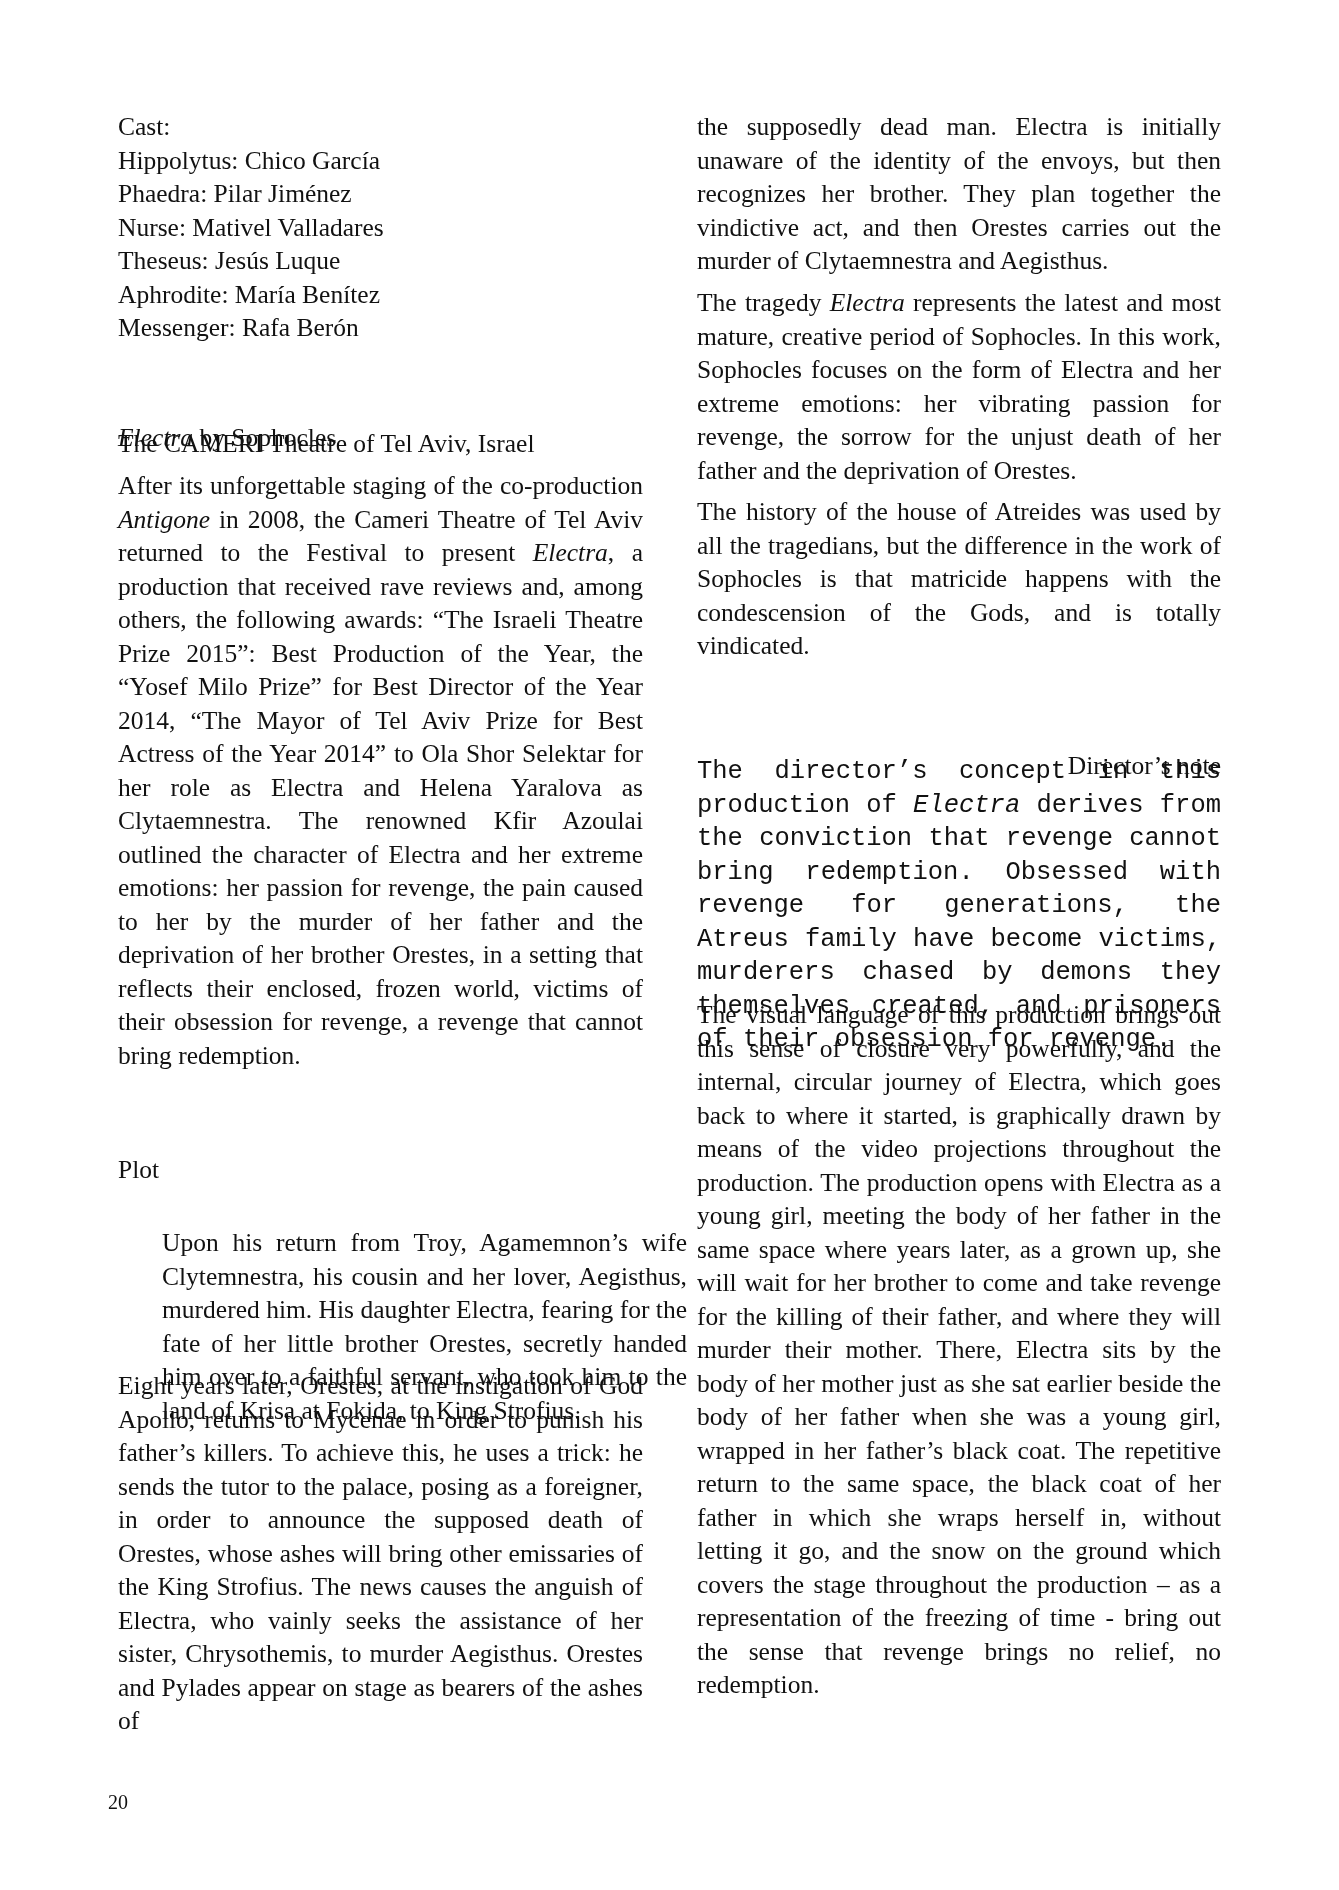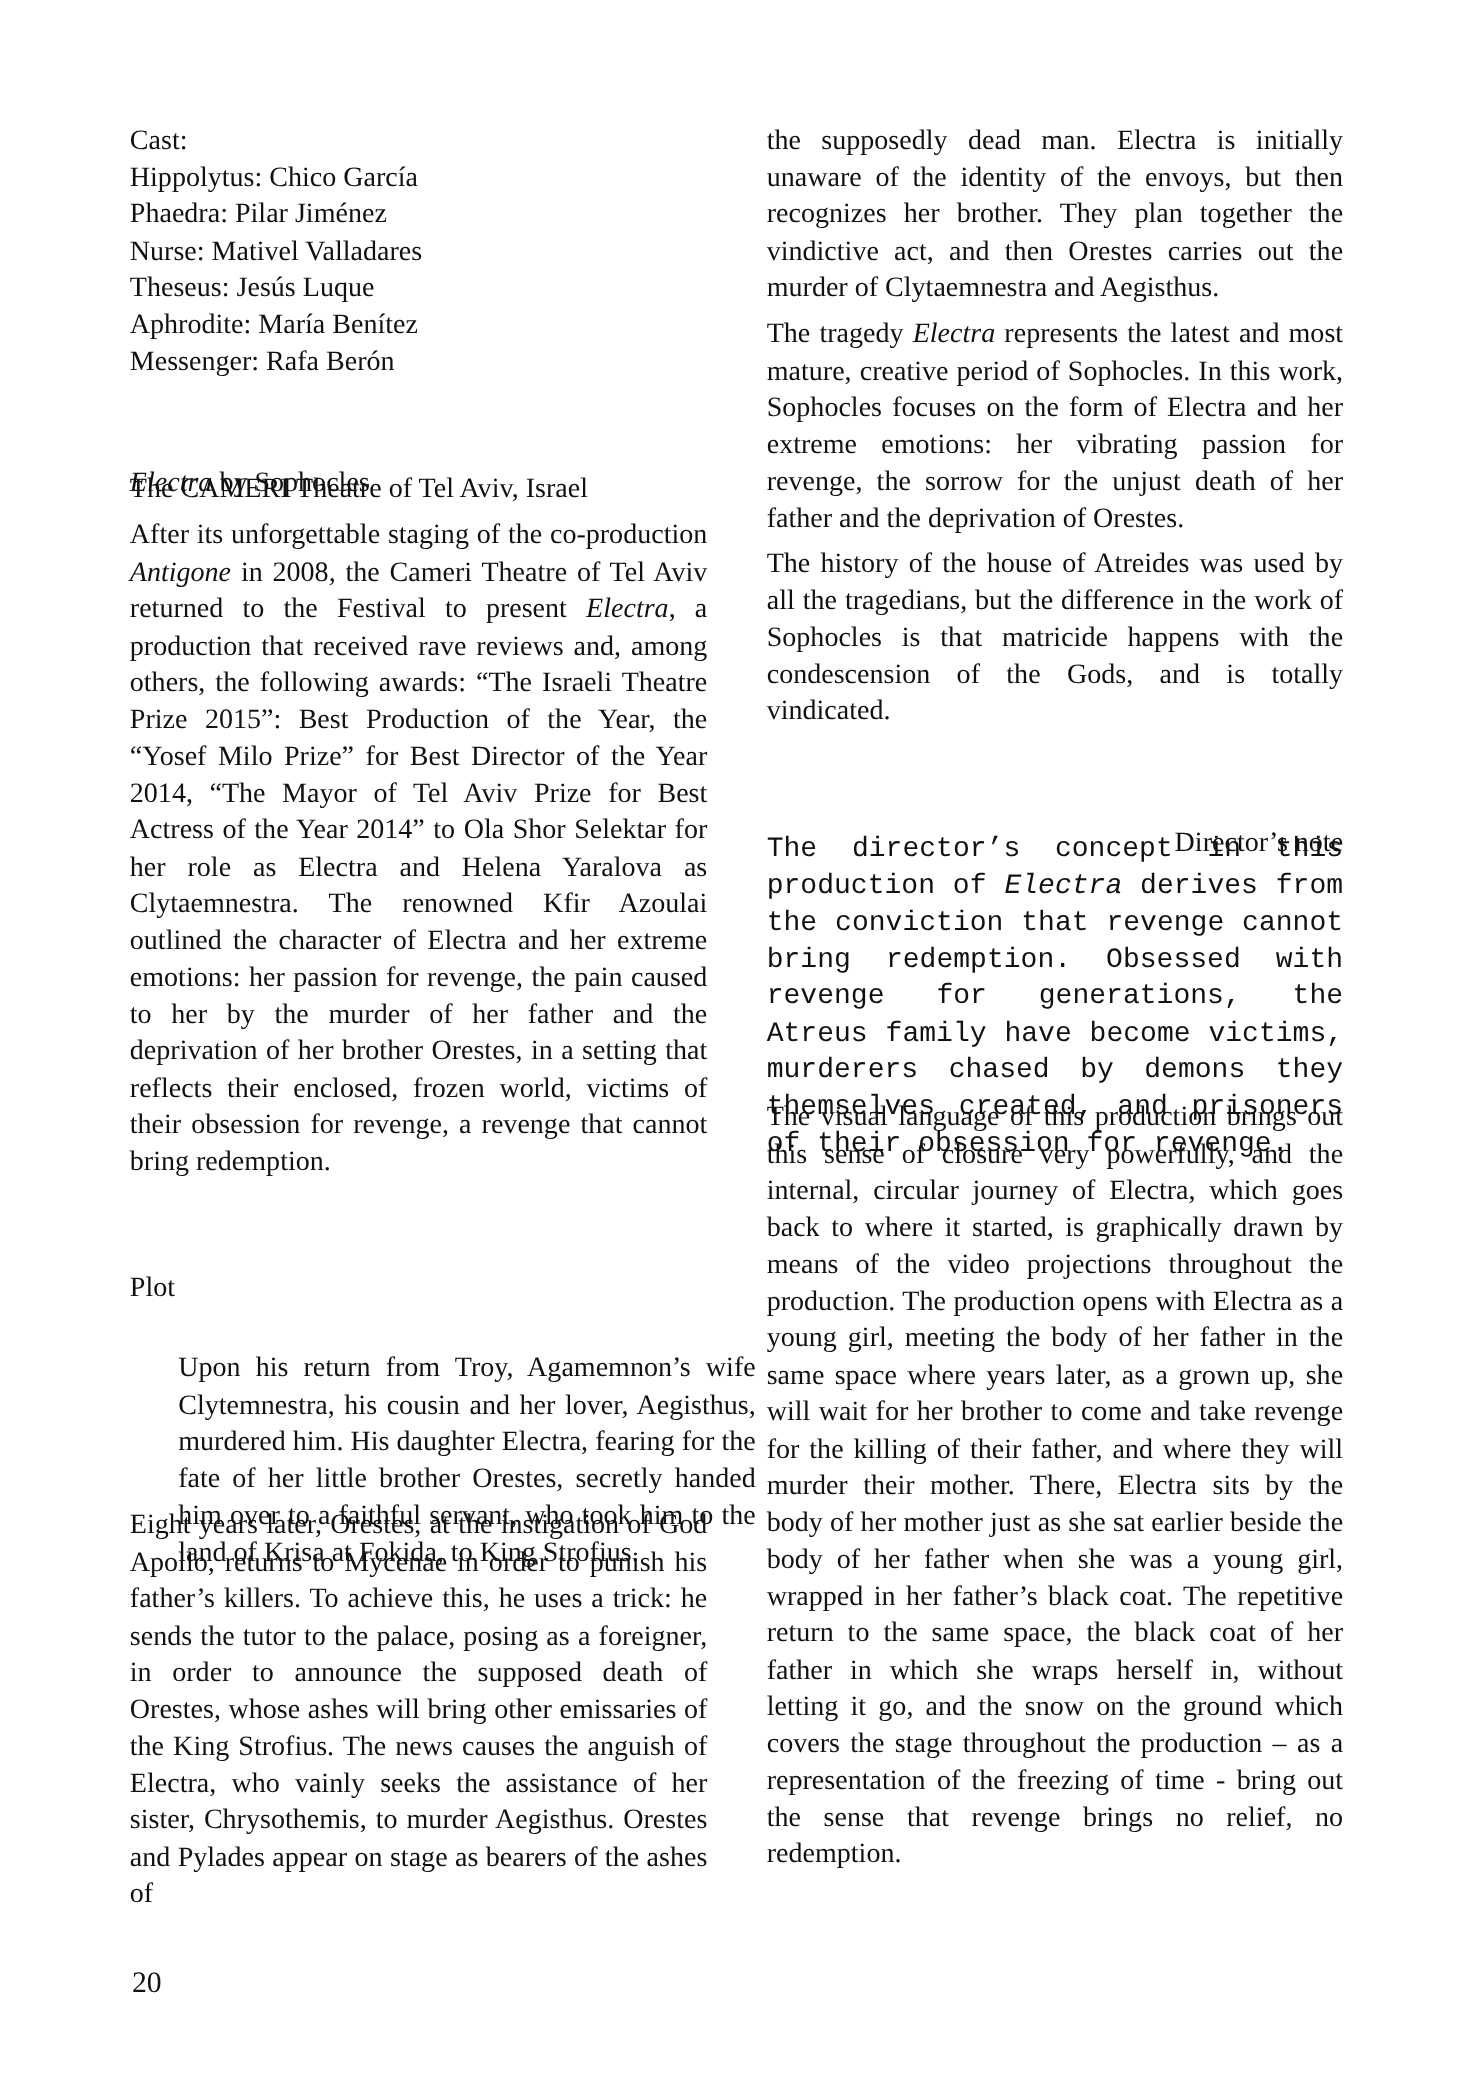--- a/index.html
+++ b/index.html
@@ -14,21 +14,21 @@
     font-size: 25.5px;
     line-height: 33.5px;
     margin: 0;
   }
   .left { left: 118px; width: 525px; }
   .right { left: 697px; width: 524px; }
   .just { text-align: justify; text-align-last: left; }
   .heading { font-weight: normal; margin-top: 36px; }
   .ital { font-style: italic; }
   .line { display: block; white-space: nowrap; }
-  .pagenum { position: absolute; left: 120px; top: 1786px; font-size: 27px; line-height: 33.5px; }
+  .pagenum { position: absolute; left: 108px; top: 1786px; font-size: 20px; line-height: 33.5px; }
 </style>
 </head>
 <body>
 
 <div class="page">
 
   <div class="blk left" style="top:110px;">
     <span class="line">Cast:</span>
     <span class="line">Hippolytus: Chico García</span>
     <span class="line">Phaedra: Pilar Jiménez</span>

